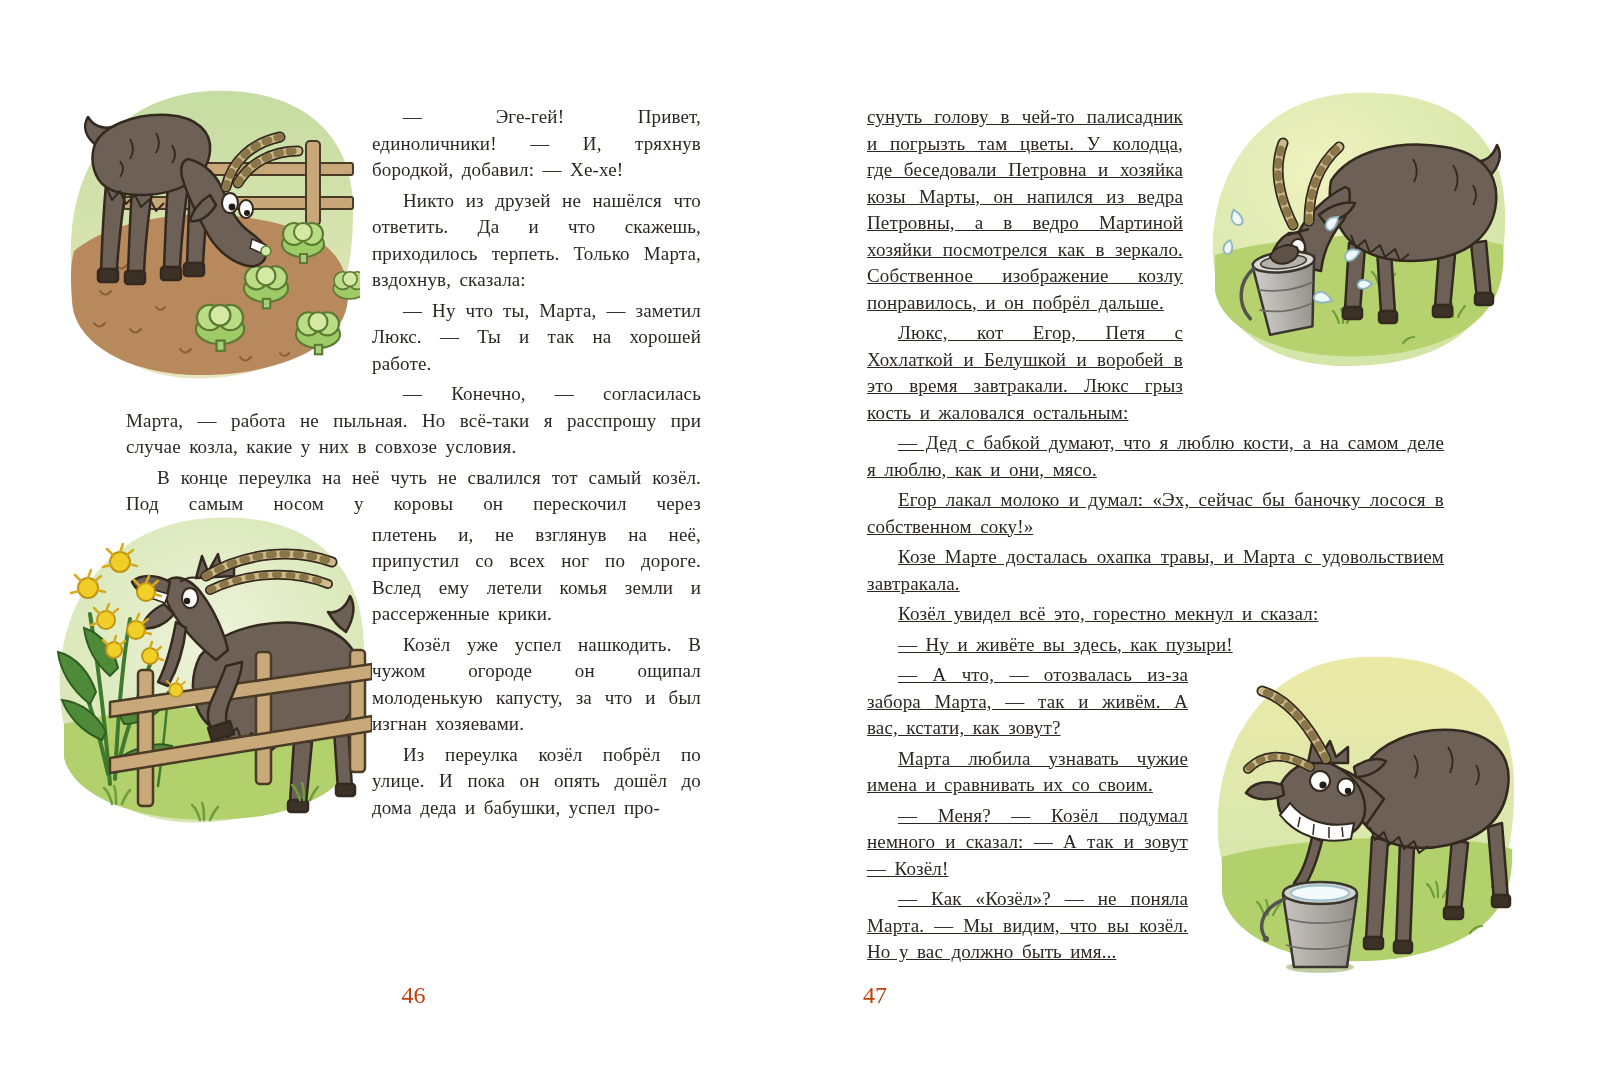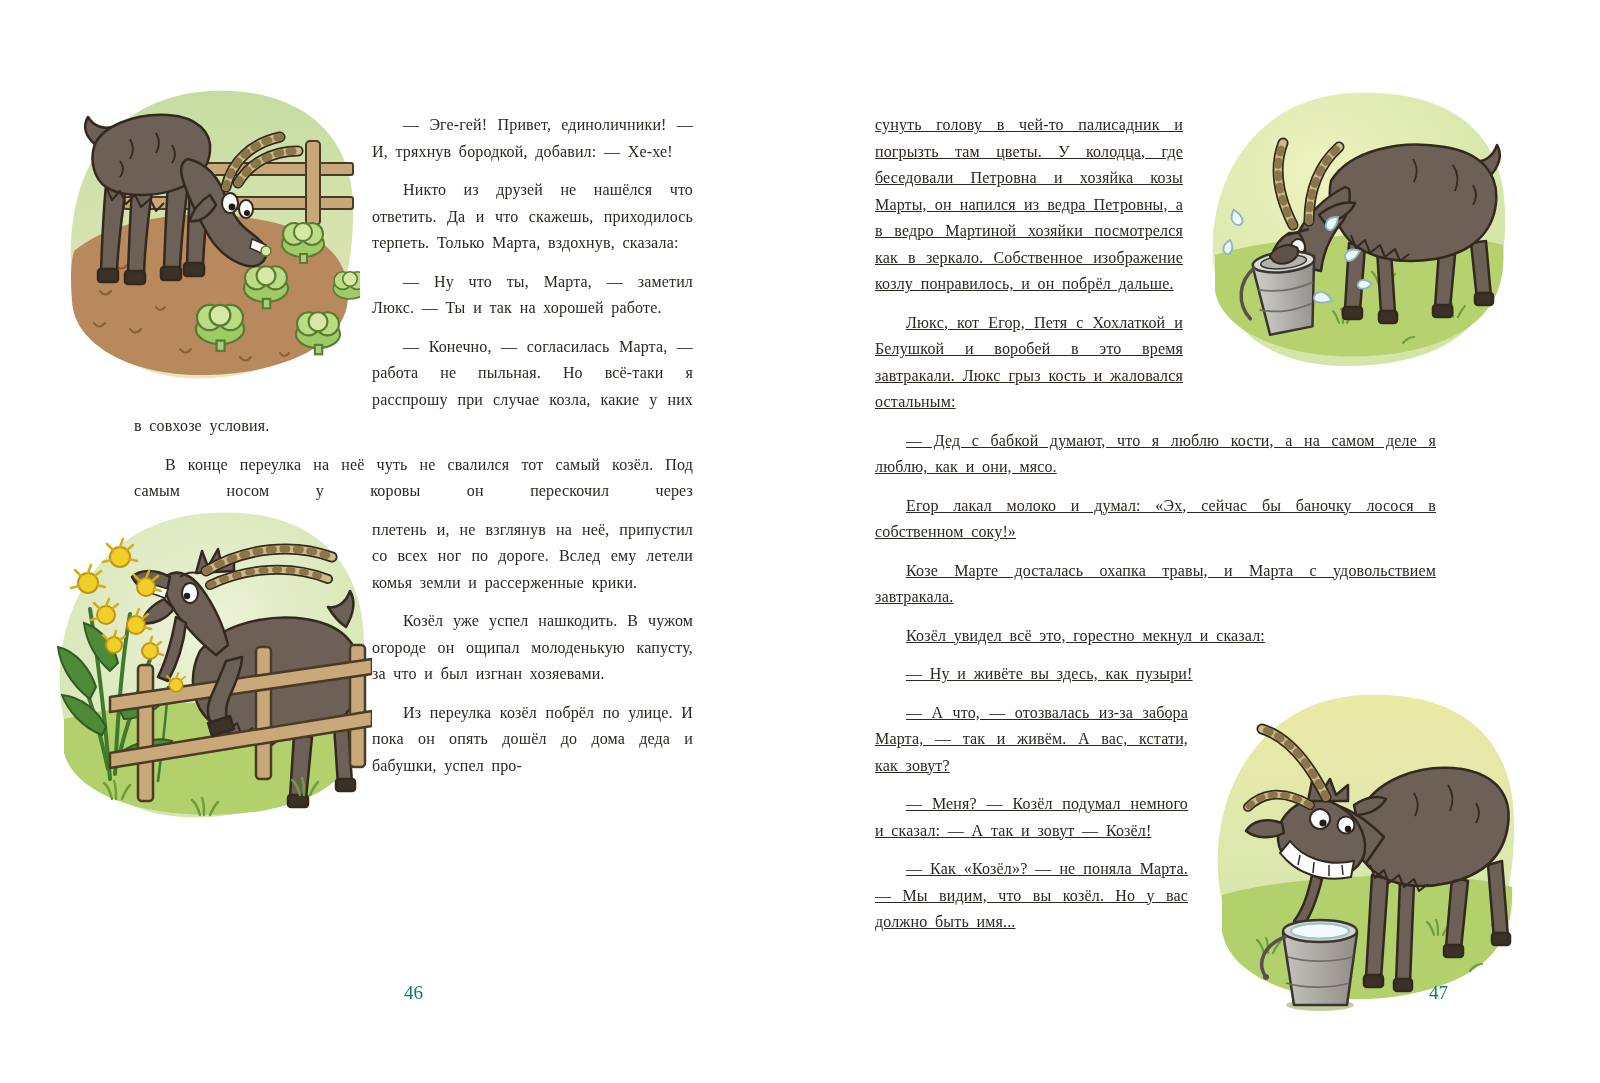--- a/index.html
+++ b/index.html
@@ -1,33 +1,33 @@
 <!DOCTYPE html>
 <html lang="ru"><head>
 <meta charset="utf-8">
 <style>
   html,body{margin:0;padding:0;background:#ffffff;}
   .spread{position:relative;width:1600px;height:1083px;background:#fff;overflow:hidden;
           font-family:"Liberation Serif","DejaVu Serif",serif;color:#2c2722;}
   .page{position:absolute;top:0;height:1083px;box-sizing:border-box;}
   .page-left{left:0;width:800px;padding:100px 95px 0 122px;}
   .page-right{left:768px;width:800px;padding:100px 120px 0 95px;text-decoration:underline;}
-  .para{margin:12px;text-align:justify;font-size:16px;line-height:26.5px;
+  .para{margin:4px;text-align:justify;font-size:19px;line-height:26.5px;
         word-spacing:3.5px;letter-spacing:0.15px;hyphens:auto;}
   .indent{text-indent:31px;}
   .jlast{text-align-last:justify;}
   .illus{position:relative;}
   .illus svg{display:block;width:100%;height:100%;}
   .illus-a{float:left;width:300px;height:300px;margin:-15px 12px 12px -62px;}
   .illus-b{float:left;width:322px;height:330px;margin:-18px 0 10px -72px;}
   .illus-c{float:right;width:310px;height:295px;margin:-15px -65px 12px 20px;}
   .illus-d{float:right;width:310px;height:330px;margin:-15px -70px 10px 20px;}
-  .pagenum{position:absolute;top:982px;font-size:19px;color:#0f766e;}
+  .pagenum{position:absolute;top:982px;font-size:24px;color:#c2410c;}
   .pagenum-left{left:122px;width:583px;text-align:center;}
-  .pagenum-right{left:95px;width:585px;text-align:right;}
+  .pagenum-right{left:95px;width:585px;text-align:left;}
 </style>
 </head>
 <body>
 
 <div class="spread">
 
   <div class="page page-left">
 
     <div class="illus illus-a" aria-label="Лохматый тёмный козёл с полосатыми рогами щиплет молодую капусту на грядке за деревянной изгородью">
       <svg viewBox="0 0 300 300">
@@ -414,19 +414,20 @@
           <path d="M80 272 C100 278 128 277 144 272 M78 298 C98 304 126 303 141 298" stroke="#6f6d66" stroke-width="1.8" fill="none"></path>
           <ellipse cx="112" cy="246" rx="37" ry="11" fill="#d4d2cd" stroke="#3a362f" stroke-width="2.5"></ellipse>
           <ellipse cx="112" cy="246" rx="29" ry="7.5" fill="#f2fafc" stroke="#9cc0cb" stroke-width="2"></ellipse>
           <path d="M77 252 C56 260 48 278 58 292" fill="none" stroke="#55534e" stroke-width="3.5" stroke-linecap="round"></path>
           <circle cx="58" cy="292" r="3" fill="#55534e"></circle>
         </g>
       </svg>
     </div>
 
     <p class="para indent">— А что, — отозвалась из-за забора Марта, — так и живём. А вас, кстати, как зовут?</p>
+    <p class="para indent">Марта любила узнавать чужие имена и сравнивать их со своим.</p>
     <p class="para indent">— Меня? — Козёл подумал немного и сказал: — А так и зовут — Козёл!</p>
     <p class="para indent">— Как «Козёл»? — не поняла Марта. — Мы видим, что вы козёл. Но у вас должно быть имя...</p>
 
     <div class="pagenum pagenum-right">47</div>
   </div>
 
 </div>
 
 </body></html>

